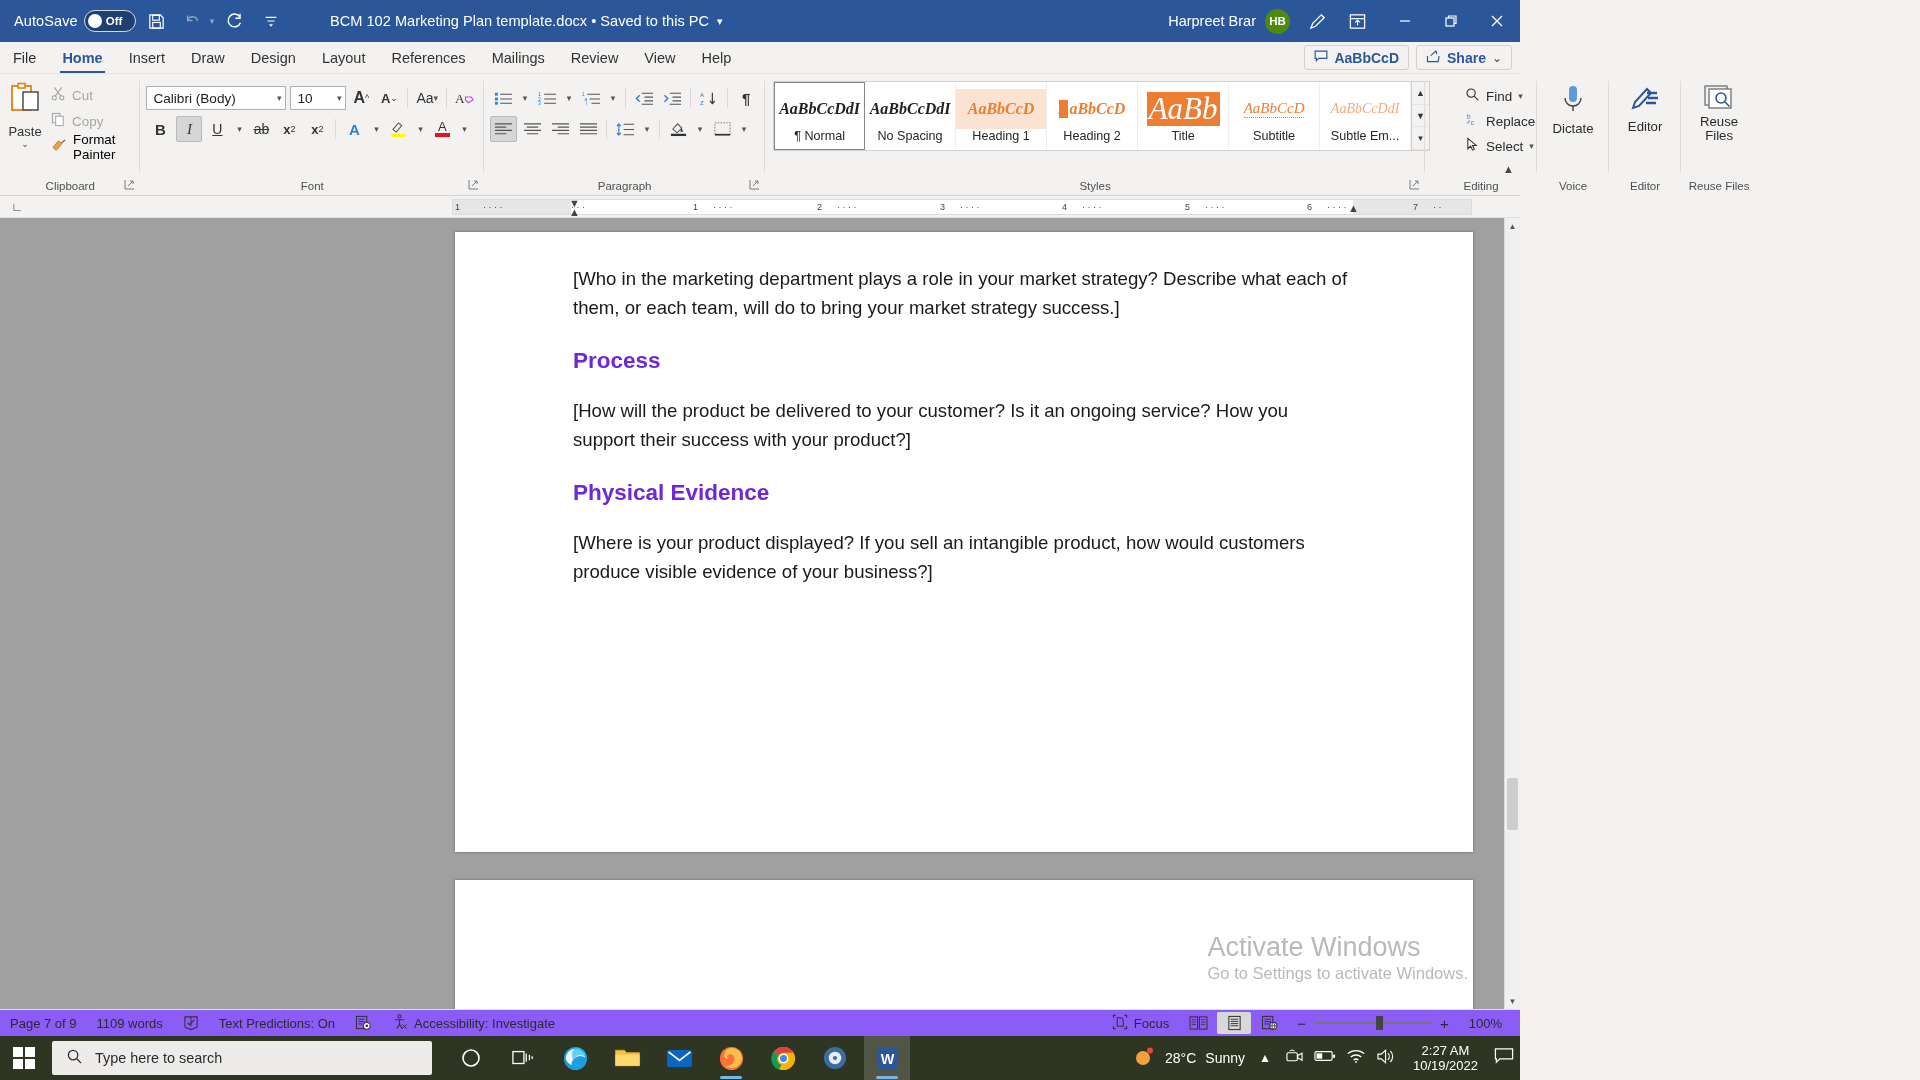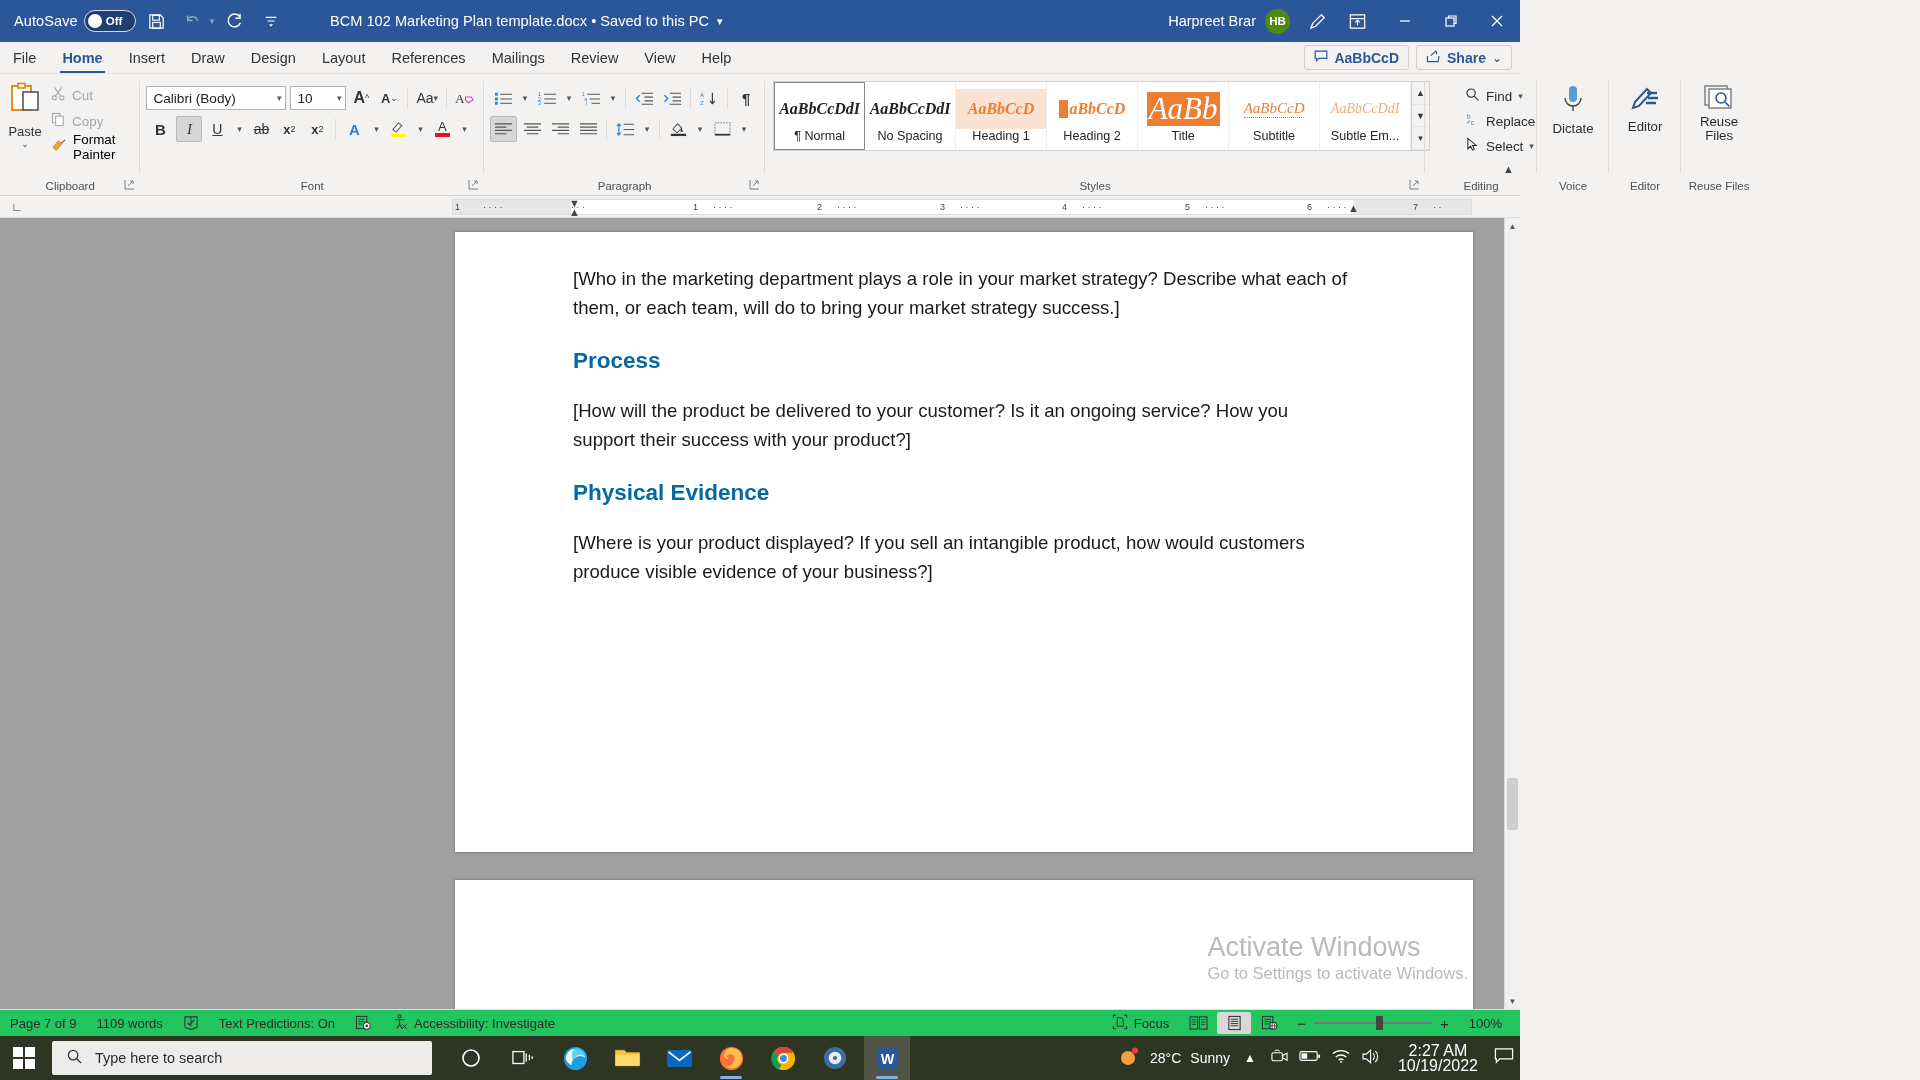--- a/index.html
+++ b/index.html
@@ -144,39 +144,39 @@
     position: absolute; left: 455px; width: 1018px; background: #ffffff; box-shadow: 0 0 3px rgba(0,0,0,.35);
   }
   .page1 { top: 14px; height: 620px; }
   .page2 { top: 662px; height: 140px; }
   .docbody { padding: 32px 118px 0 118px; }
   .p {
     font-family: "Liberation Sans", sans-serif; font-size: 18.6px; color: #1a1a1a; line-height: 29px;
     margin-bottom: 26px;
   }
   h2.h {
-    font-family: "Liberation Sans", sans-serif; font-size: 22.5px; color: #0369a1; font-weight: bold;
+    font-family: "Liberation Sans", sans-serif; font-size: 22.5px; color: #6d28d9; font-weight: bold;
     margin-bottom: 22px; margin-top: 2px;
   }
   
   .vscroll {
     position: absolute; right: 0; top: 0; bottom: 0; width: 16px; background: #f0f0f0; border-left: 1px solid #dcdcdc;
   }
   .vs-arrow { height: 16px; display: flex; align-items: center; justify-content: center; font-size: 8px; color: #555; background: #f0f0f0; }
   .vs-thumb { position: absolute; left: 2px; right: 2px; top: 560px; height: 52px; background: #cdcdcd; border-radius: 2px; }
 
   .watermark {
     position: absolute; right: 52px; bottom: 26px; text-align: left; color: #b9b9b9; pointer-events: none;
   }
   .wm1 { font-size: 27px; line-height: 34px; }
   .wm2 { font-size: 16.5px; }
 
   
   .statusbar {
-    flex: 0 0 26px; background: #22c55e; display: flex; align-items: center; font-size: 13px; color: #2b2b2b;
+    flex: 0 0 26px; background: #8b5cf6; display: flex; align-items: center; font-size: 13px; color: #2b2b2b;
     position: relative; border-top: 1px solid #e1dfdd;
   }
   .sb-item { display: flex; align-items: center; gap: 6px; padding: 0 10px; height: 26px; }
   .sb-right { position: absolute; right: 8px; top: 0; height: 26px; display: flex; align-items: center; gap: 2px; }
   .viewbtn { width: 34px; height: 22px; display: flex; align-items: center; justify-content: center; border-radius: 2px; }
   .viewbtn.sel { background: #d8d8d8; }
   .zoomslider { display: flex; align-items: center; gap: 8px; padding: 0 8px; }
   .zs-track { width: 118px; height: 2px; background: #767676; position: relative; }
   .zs-thumb { position: absolute; left: 62px; top: -6px; width: 7px; height: 14px; background: #444; }
 
@@ -188,21 +188,21 @@
   .searchpill {
     width: 380px; height: 34px; background: #edecea; border-radius: 2px; display: flex; align-items: center;
     gap: 12px; padding-left: 14px; color: #2b2b2b; font-size: 14.4px; margin-left: 4px;
   }
   .tb-apps { display: flex; align-items: center; gap: 6px; margin-left: 16px; }
   .tbapp { width: 46px; height: 44px; display: flex; align-items: center; justify-content: center; position: relative; }
   .tbapp.open::after { content: ""; position: absolute; bottom: 1px; left: 12px; right: 12px; height: 3px; background: #7ab4e8; border-radius: 2px; }
   .tbapp.active { background: rgba(255,255,255,.16); }
   .tray { position: absolute; right: 0; top: 0; height: 44px; display: flex; align-items: center; gap: 10px; padding-right: 6px; }
   .weather { display: flex; align-items: center; gap: 9px; font-size: 14px; }
-  .clock { font-size: 16px; line-height: 15px; text-align: center; padding: 0 6px; }
+  .clock { font-size: 13px; line-height: 15px; text-align: center; padding: 0 6px; }
 </style>
 </head>
 <body>
 
 <div class="app">
 
   <div class="titlebar">
     <div class="tb-left">
       <span class="autosave-label">AutoSave</span>
       <div class="toggle">

